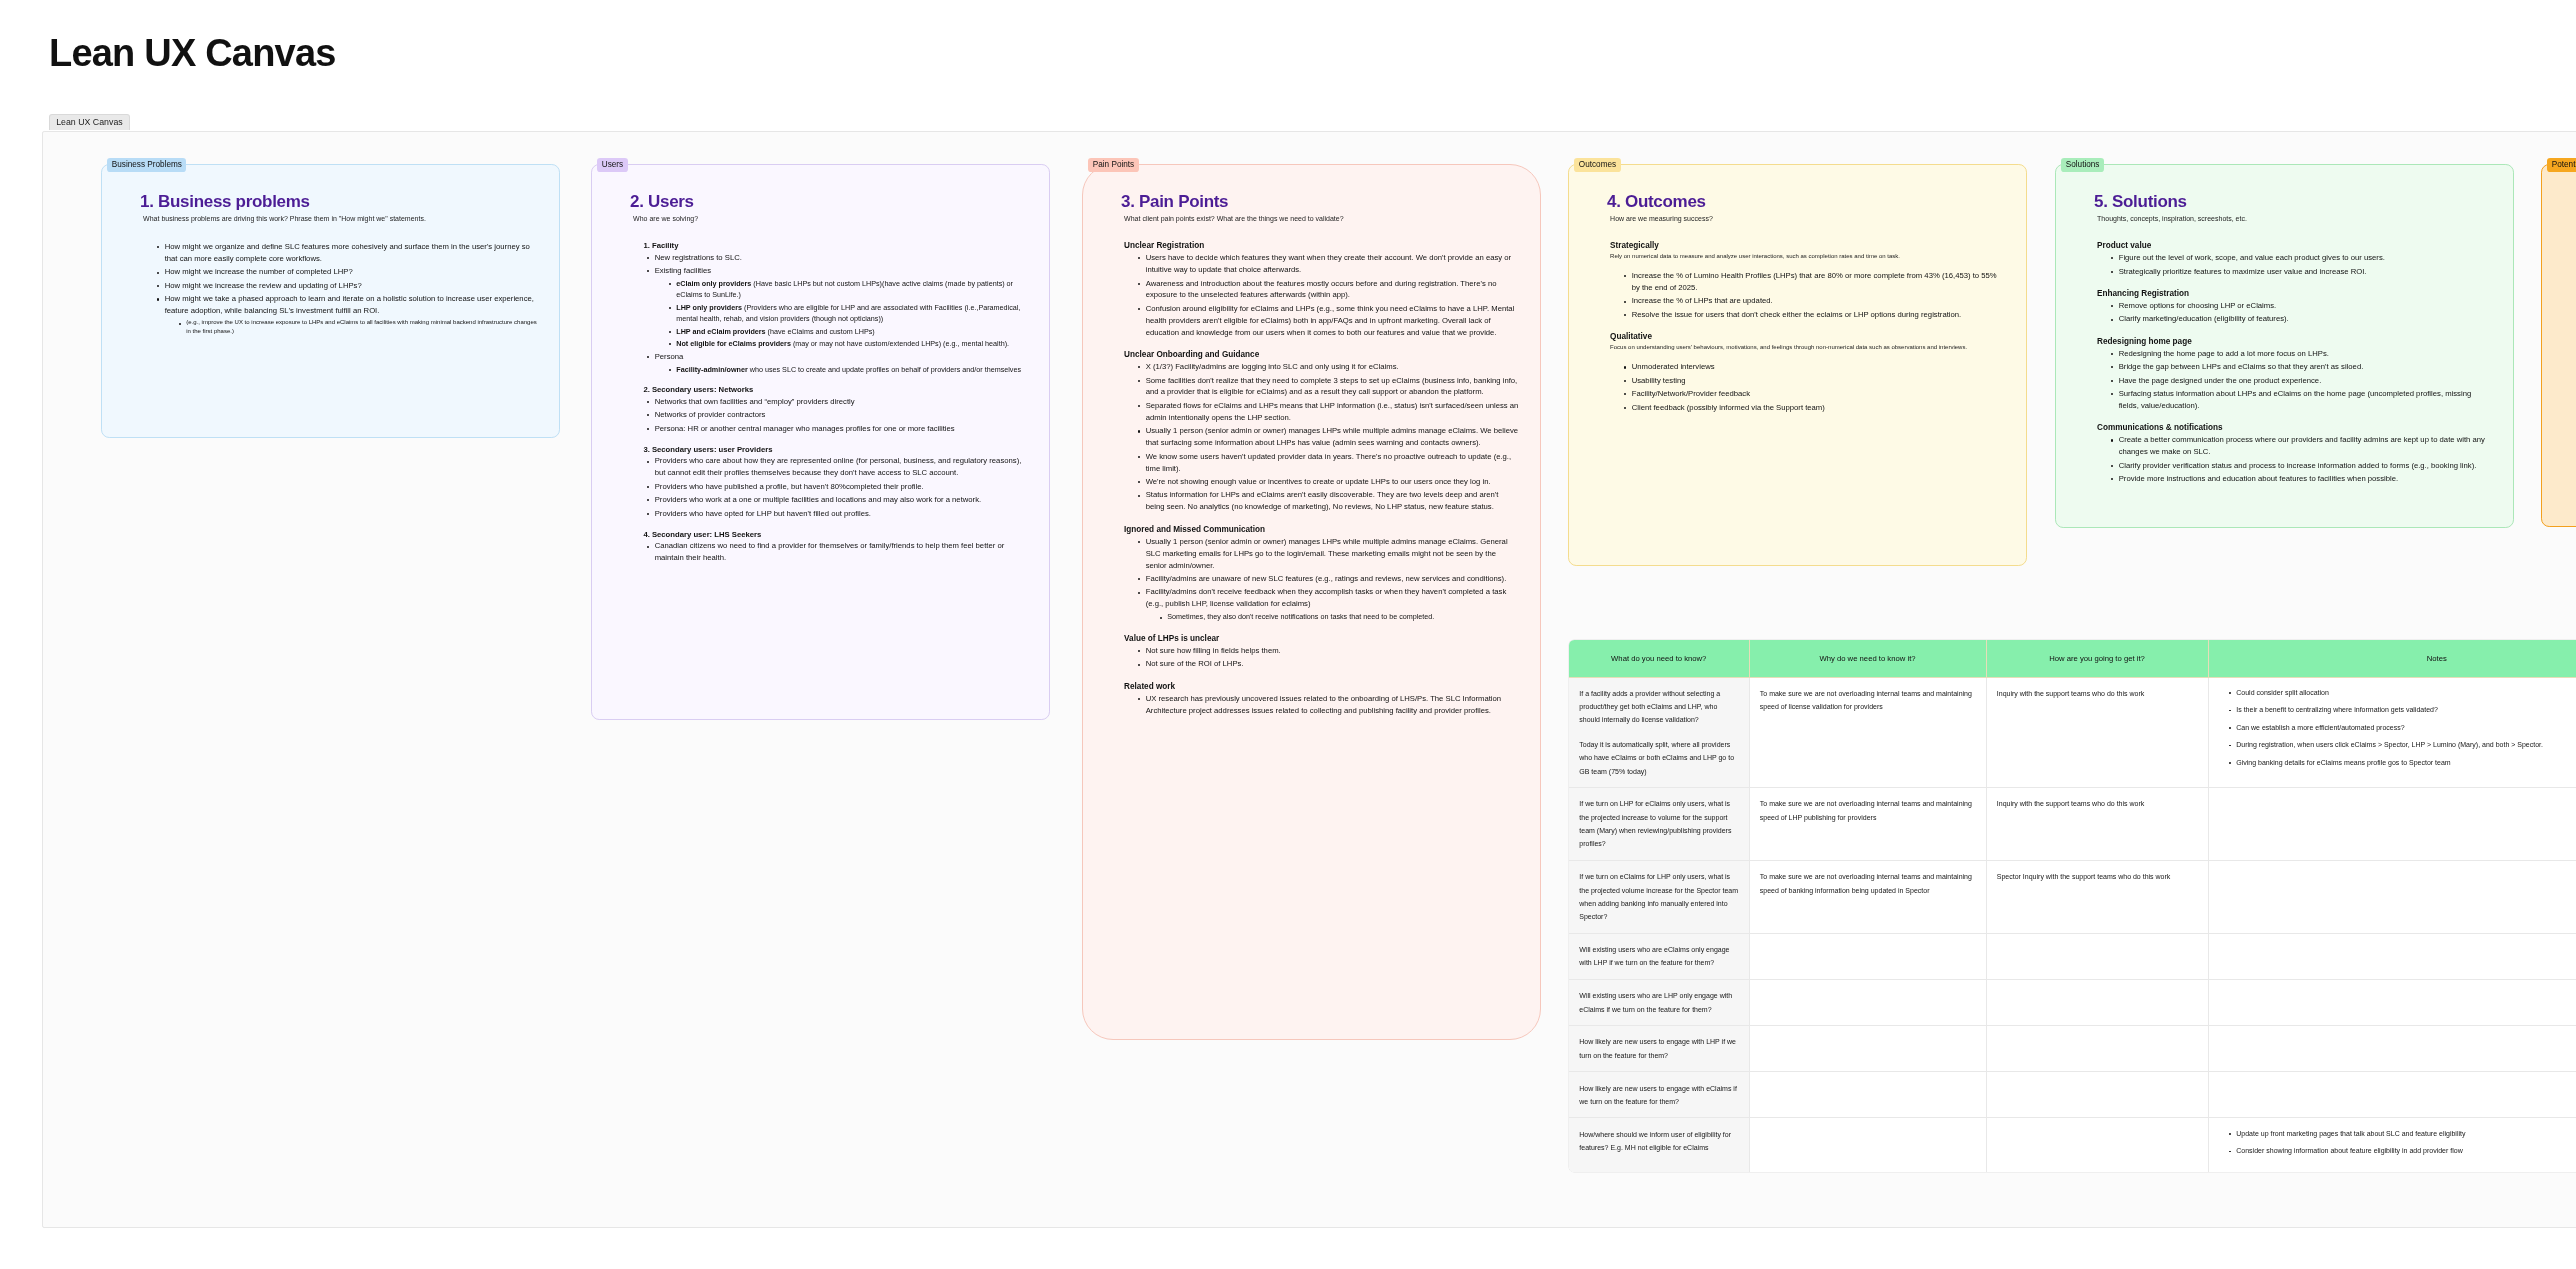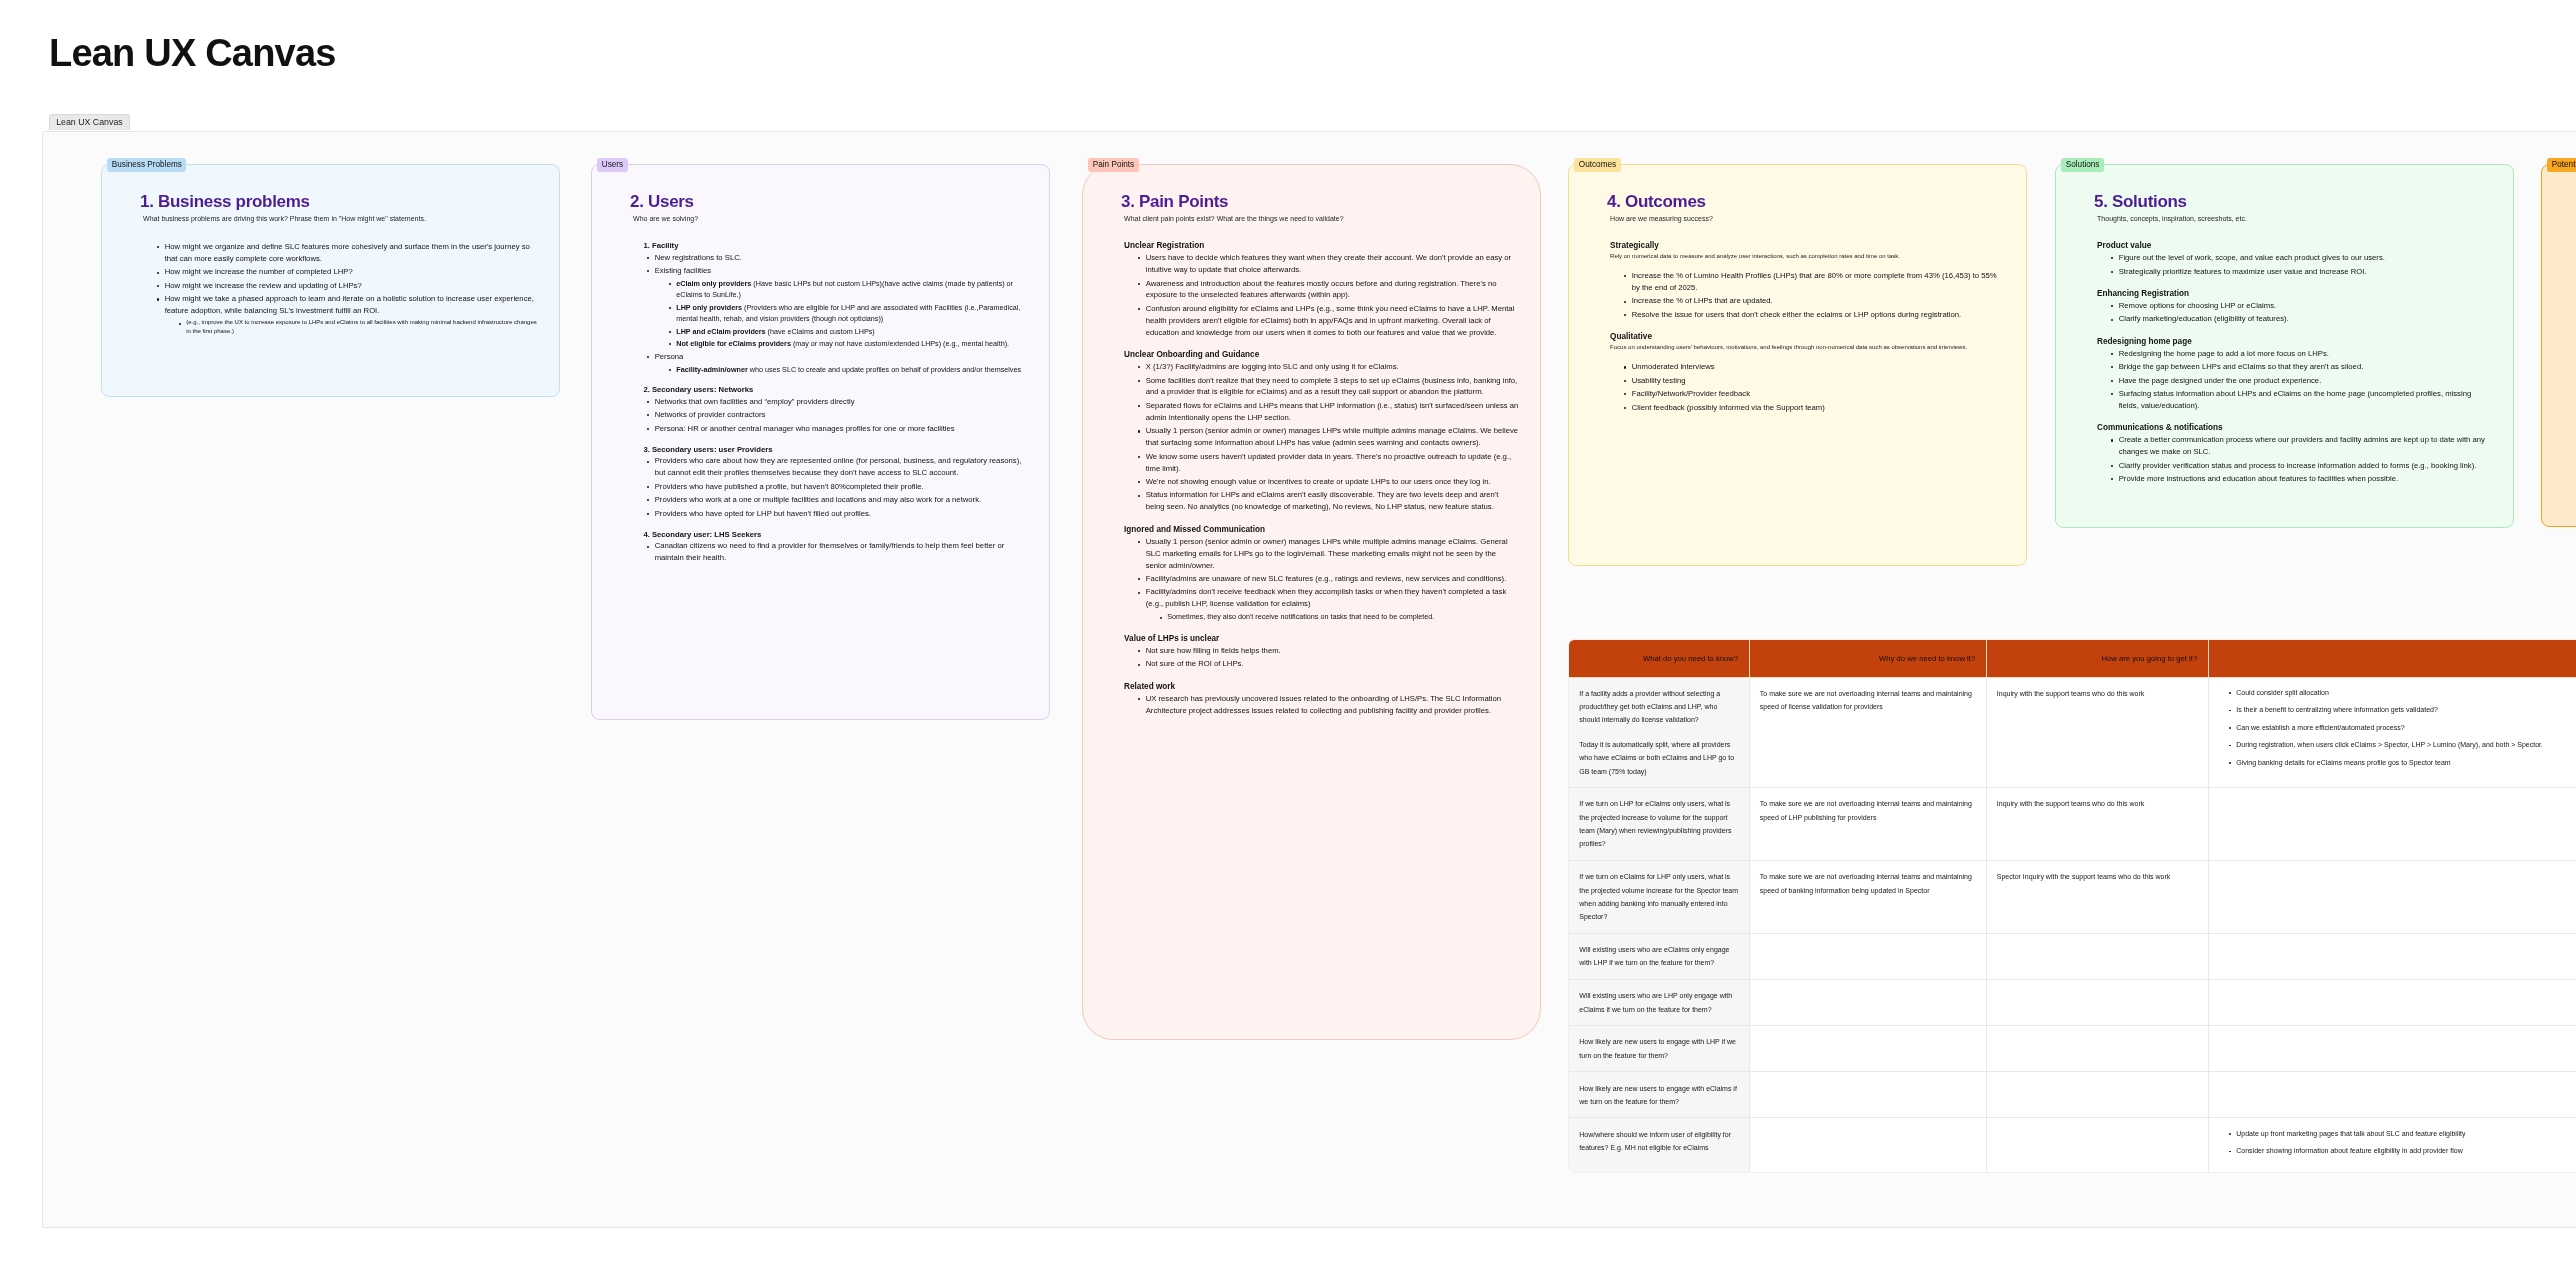--- a/index.html
+++ b/index.html
@@ -143,24 +143,24 @@
   .qtable {
     position: absolute;
     border-collapse: collapse;
     border-radius: 5.2px;
     overflow: hidden;
     background: #ffffff;
     box-shadow: 0 0 0 0.5px #e3e3e3;
     table-layout: fixed;
   }
   .qtable th {
-    background: #c2410c;
+    background: #86efac;
     border-right: 0.5px solid #e7ddb8;
     border-bottom: 0.5px solid #e7ddb8;
-    text-align: right;
+    text-align: center;
     vertical-align: middle;
     font-size: 7.7px;
     font-weight: 400;
     color: #111;
     padding: 13.4px 10.3px;
     height: 37px;
   }
   .qtable th:last-child { border-right: none; }
   .qtable td {
     border-right: 0.5px solid #e8e8e8;
@@ -196,21 +196,21 @@
 <body>
 
 <div id="root">
 
   <div class="page-title">Lean UX Canvas</div>
 
   <div class="doc-chip">Lean UX Canvas</div>
 
   <div class="canvas-frame"></div>
 
-  <section class="panel p1" style="left:101px; top:164px; width:459px; height:233px;">
+  <section class="panel p1" style="left:101px; top:164px; width:459px; height:274px;">
     <div class="panel-tag">Business Problems</div>
     <div class="panel-inner">
       <div class="panel-h">1. Business problems</div>
       <div class="panel-sub">What business problems are driving this work? Phrase them in "How might we" statements.</div>
       <ul class="bl">
         <li>How might we organize and define SLC features more cohesively and surface them in the user's journey so that can more easily complete core workflows.</li>
         <li>How might we increase the number of completed LHP?</li>
         <li>How might we increase the review and updating of LHPs?</li>
         <li>
           <span>How might we take a phased approach to learn and iterate on a holistic solution to increase user experience, feature adoption, while balancing SL's investment fulfill an ROI.</span>

